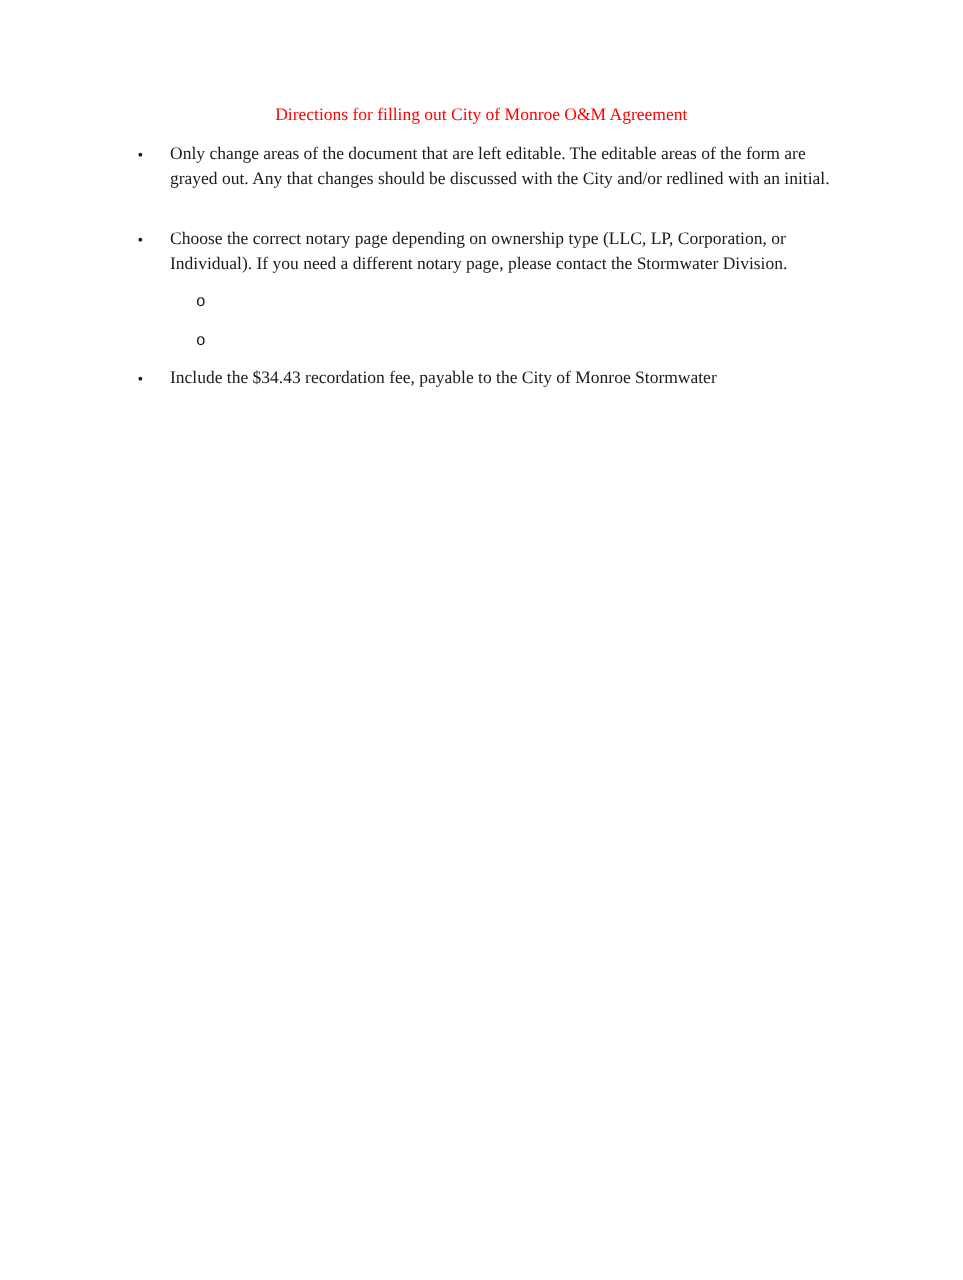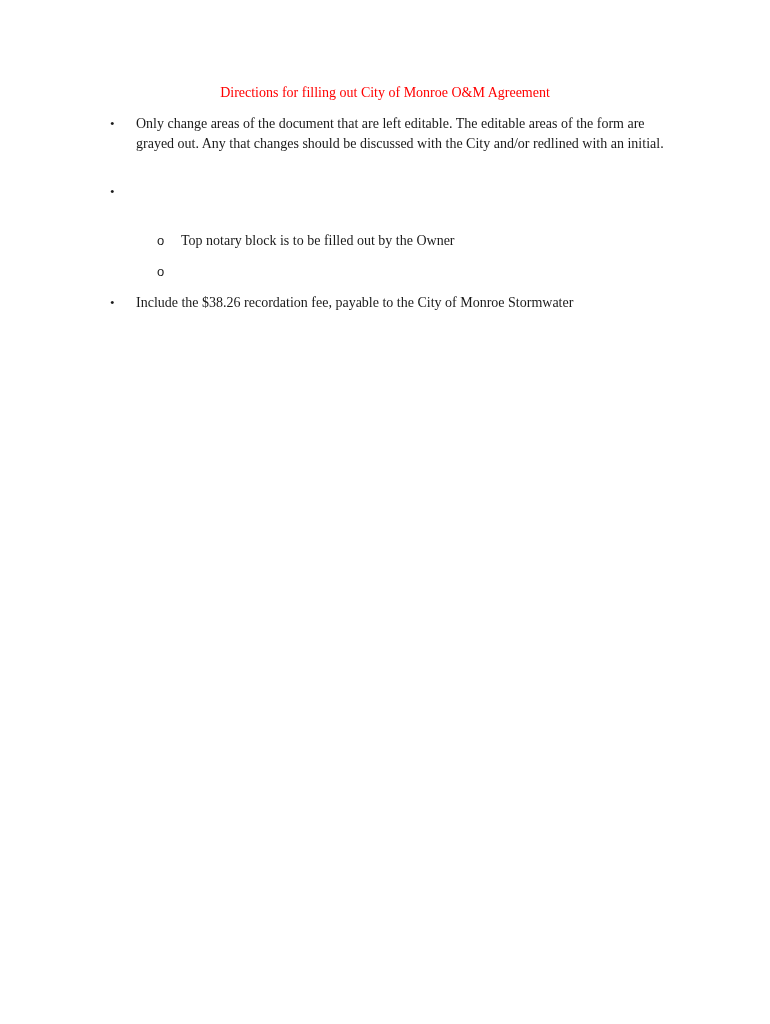--- a/index.html
+++ b/index.html
@@ -79,30 +79,30 @@
 
   <div class="list">
 
     <div class="item" style="top:114px;">
       <span class="bullet">•</span>
       <span>Only change areas of the document that are left editable. The editable areas of the form are grayed out. Any that changes should be discussed with the City and/or redlined with an initial.</span>
     </div>
 
     <div class="item" style="top:182px;">
       <span class="bullet">•</span>
+      <span>Choose the correct notary page depending on ownership type (LLC, LP, Corporation, or Individual). If you need a different notary page, please contact the Stormwater Division.</span>
     </div>
 
     <div class="sub-item" style="top:231px;">
       <span class="sub-bullet">o</span>
-      <span>Top notary block is to be filled out by the Owner</span>
     </div>
 
     <div class="sub-item" style="top:262px;">
       <span class="sub-bullet">o</span>
     </div>
 
     <div class="item" style="top:293px;">
       <span class="bullet">•</span>
-      <span>Include the $38.26 recordation fee, payable to the City of Monroe Stormwater</span>
+      <span>Include the $34.43 recordation fee, payable to the City of Monroe Stormwater</span>
     </div>
 
   </div>
 </div>
 
 </body></html>

